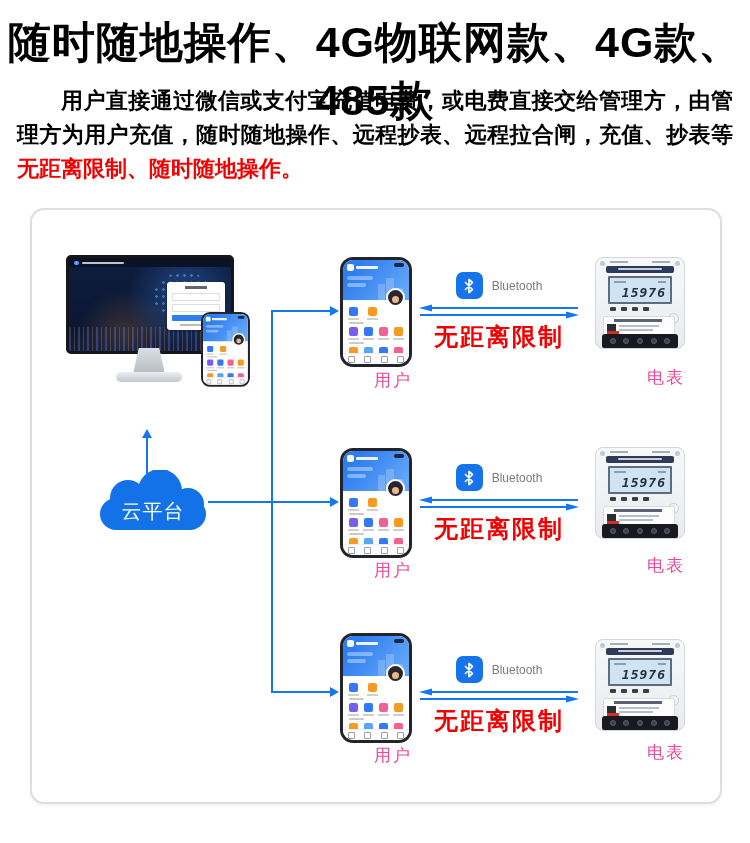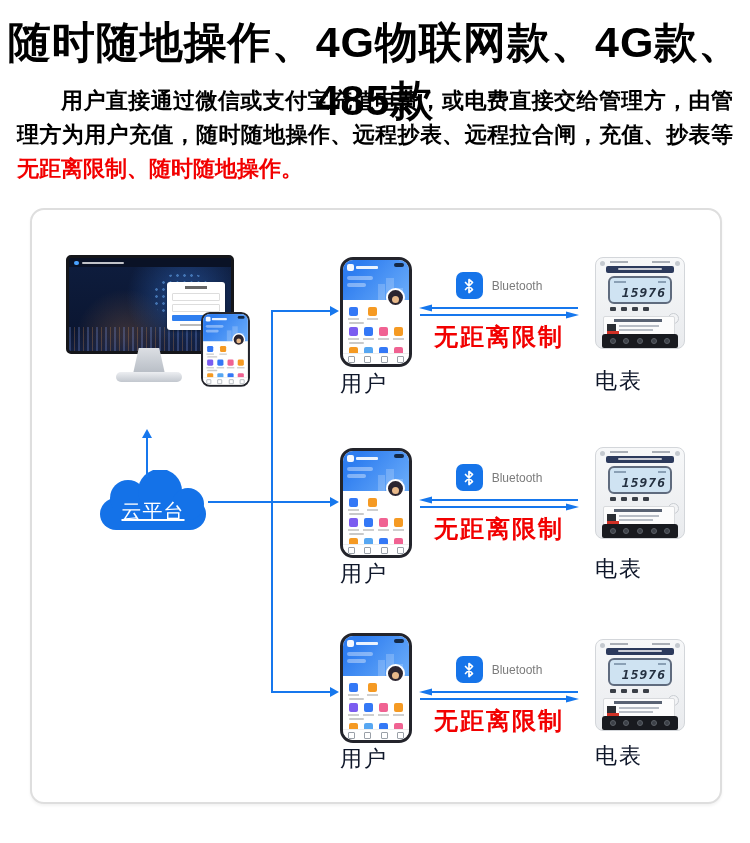--- a/index.html
+++ b/index.html
@@ -19,23 +19,23 @@
   
   .cline{position:absolute;background:#1677ED;}
   .ah-r{position:absolute;width:0;height:0;border-top:5px solid transparent;
         border-bottom:5px solid transparent;border-left:9px solid #1677ED;}
   .ah-u{position:absolute;width:0;height:0;border-left:5px solid transparent;
         border-right:5px solid transparent;border-bottom:9px solid #1677ED;}
   
   .cloud{position:absolute;left:94px;top:470px;width:118px;height:66px;}
   .cloud svg{position:absolute;inset:0;}
   .cloud-label{position:absolute;left:0;right:0;top:28px;text-align:center;
-               color:#fff;font-size:20px;letter-spacing:1px;text-decoration:underline;}
-  
-  .glabel{position:absolute;text-align:left;font-size:22px;color:#0f172a;letter-spacing:2px;}
+               color:#fff;font-size:20px;letter-spacing:1px;}
+  
+  .glabel{position:absolute;text-align:right;font-size:17px;color:#ec4899;letter-spacing:2px;}
   
   .mon-screen{position:absolute;left:66px;top:255px;width:162px;height:93px;
               background:#0d1a36;border:3px solid #15161a;border-radius:5px;overflow:hidden;}
   .mon-bg{position:absolute;inset:0;
           background:radial-gradient(circle at 72% 42%,rgba(64,140,255,.40),transparent 46%),
                      radial-gradient(circle at 35% 88%,rgba(255,160,80,.22),transparent 38%),
                      linear-gradient(#0e1d3e,#0a142e);}
   .mon-globe{position:absolute;right:16px;top:14px;width:62px;height:50px;border-radius:50%;
              opacity:.55;background-image:radial-gradient(rgba(110,180,255,.9) 1px,transparent 1.6px);
              background-size:7px 7px;}
@@ -103,21 +103,21 @@
   .meter{position:absolute;left:595px;width:90px;height:92px;border:1px solid #d3d6da;
          border-radius:8px;background:linear-gradient(#f7f8f9,#e9ebee);box-sizing:border-box;}
   .m-screw{position:absolute;width:5px;height:5px;border-radius:50%;background:#c4c9cf;top:3px;}
   .m-screw.l{left:4px;} .m-screw.r{right:4px;}
   .m-ttxt{position:absolute;top:3px;height:2px;width:18px;background:#a9aeb6;}
   .m-ttxt.l{left:14px;} .m-ttxt.r{right:14px;}
   .m-band{position:absolute;left:10px;right:10px;top:8px;height:7px;background:#2c3a5c;border-radius:2px;}
   .m-band::after{content:"";position:absolute;left:12px;top:2px;right:12px;height:2px;
                  background:rgba(255,255,255,.75);border-radius:1px;}
   .m-lcd{position:absolute;left:12px;top:18px;width:64px;height:28px;background:#cfe3f2;
-         border:2px solid #5f6b7e;border-radius:6px;box-sizing:border-box;text-align:right;}
+         border:2px solid #5f6b7e;border-radius:1px;box-sizing:border-box;text-align:right;}
   .m-lcd .d1{position:absolute;left:4px;top:3px;width:12px;height:2px;background:#8aa0b5;}
   .m-lcd .d2{position:absolute;right:4px;top:3px;width:8px;height:2px;background:#8aa0b5;}
   .m-digits{position:absolute;right:4px;bottom:2px;font-family:"DejaVu Sans Mono",monospace;
             font-weight:bold;font-style:italic;font-size:13px;color:#243040;letter-spacing:1px;}
   .m-btns{position:absolute;left:14px;top:49px;display:flex;gap:5px;}
   .m-btns i{width:6px;height:4px;background:#3a3f47;border-radius:1px;}
   .m-circ{position:absolute;right:5px;top:55px;width:11px;height:11px;border-radius:50%;
           background:#f2f3f5;border:1px solid #c9cdd2;box-sizing:border-box;}
   .m-label{position:absolute;left:7px;top:58px;width:72px;height:20px;background:#fcfcfc;
            border:1px solid #d8dadd;border-radius:2px;box-sizing:border-box;overflow:hidden;}

